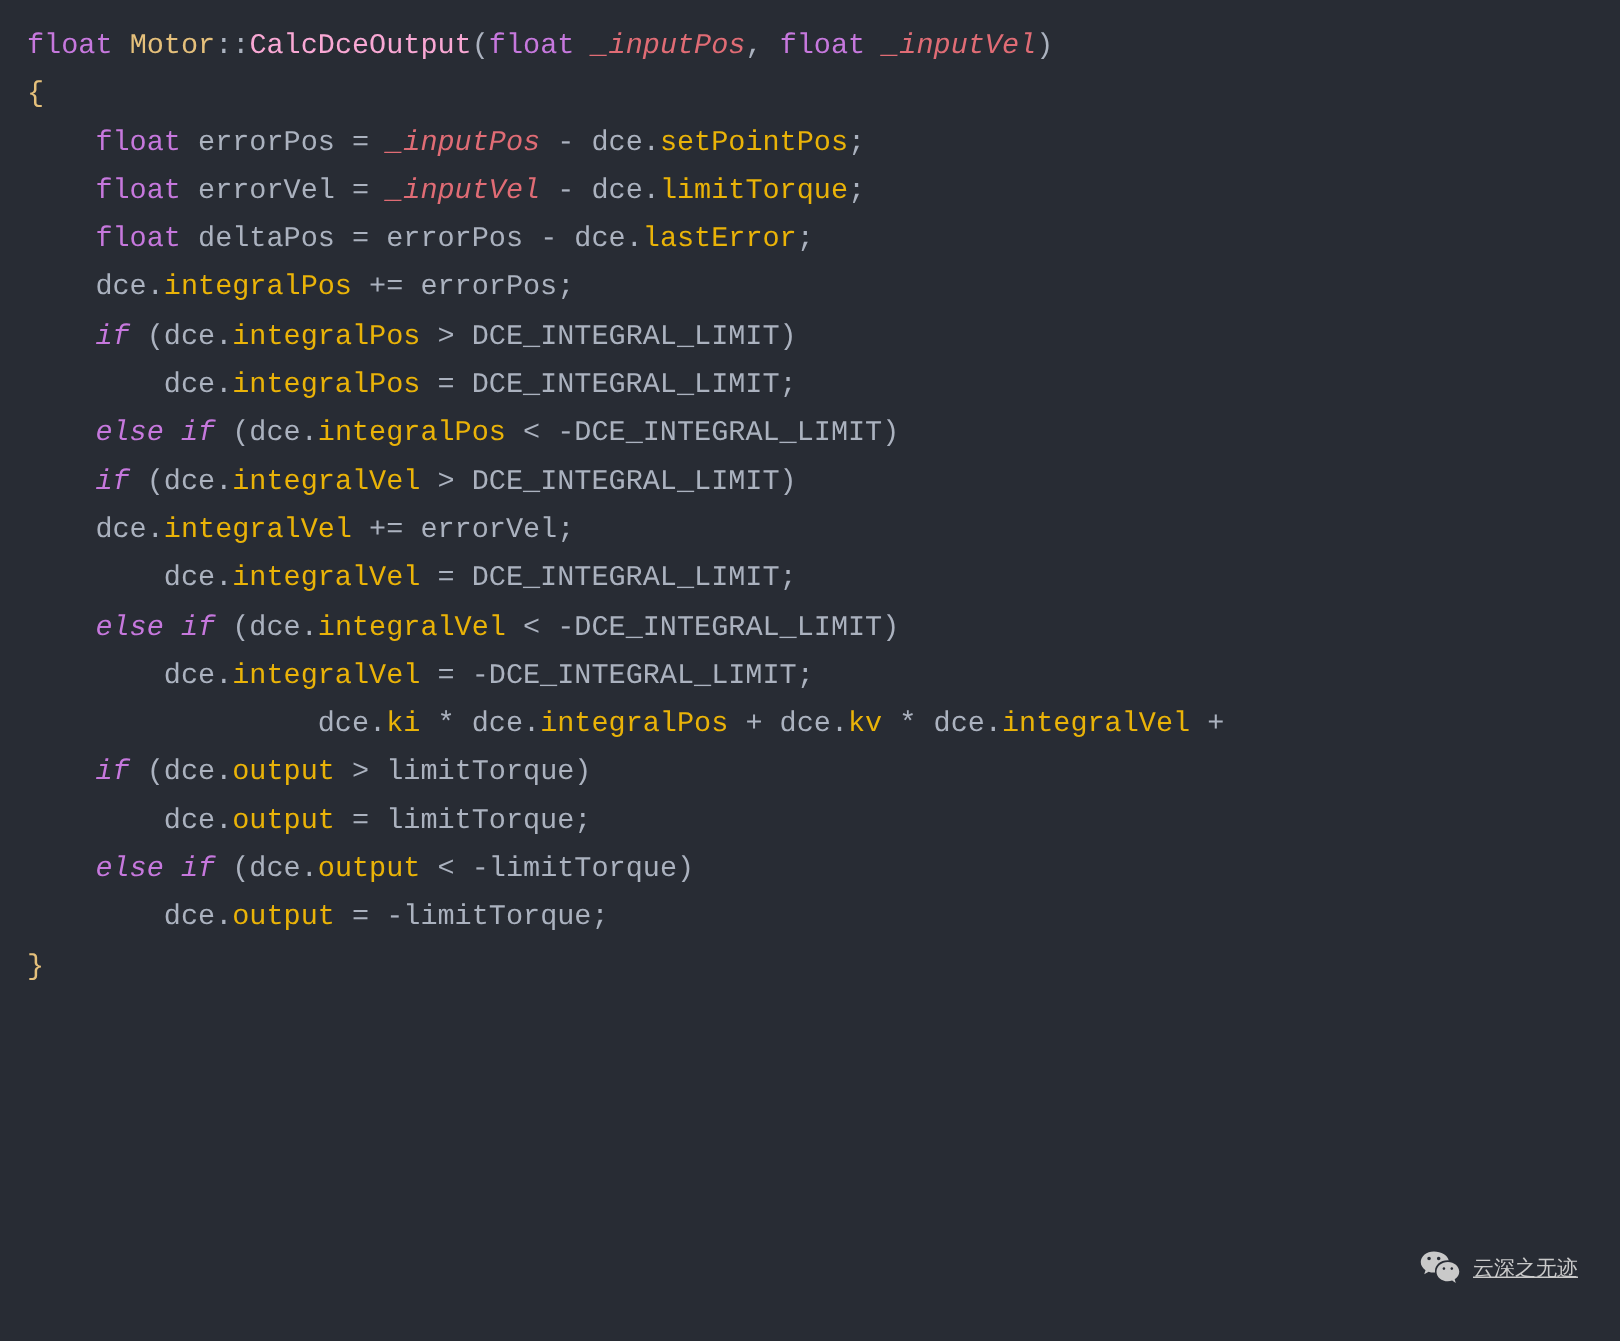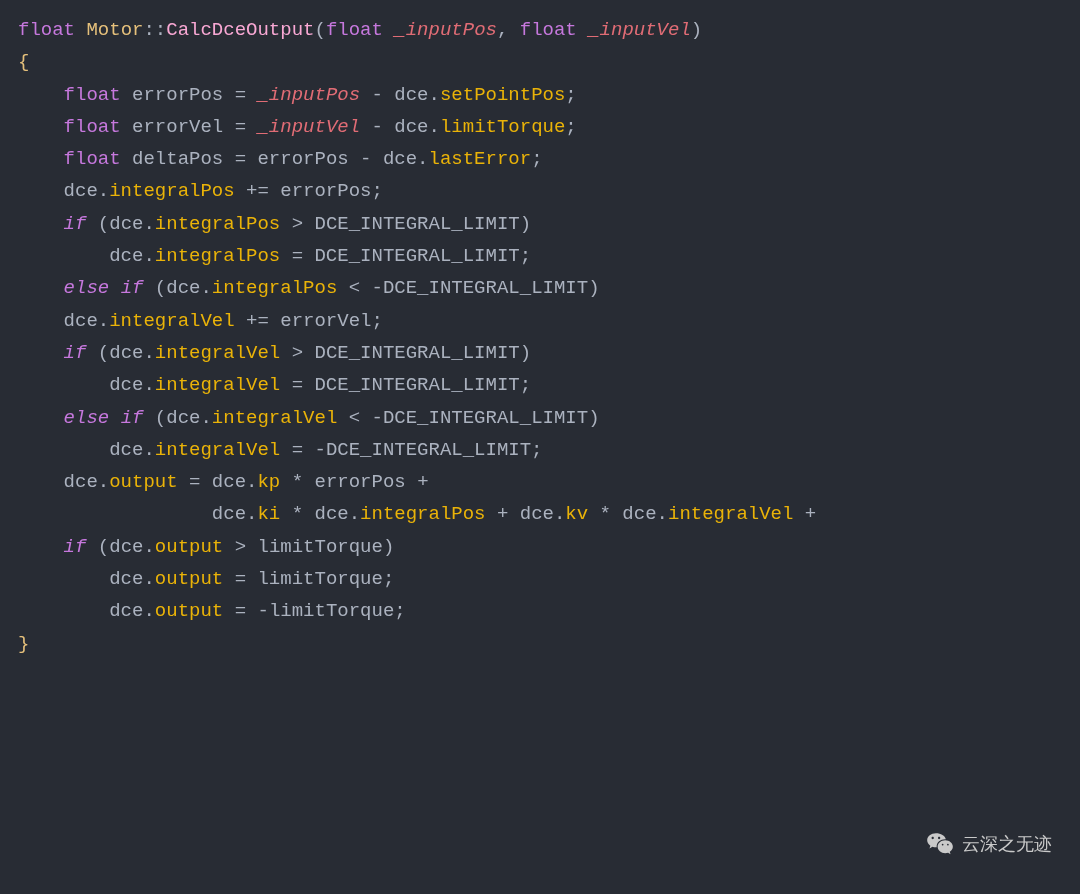--- a/index.html
+++ b/index.html
@@ -34,21 +34,22 @@
     .scope { color: #abb2bf; }
     .watermark {
       position: absolute;
       bottom: 34px;
       right: 28px;
       display: flex;
       align-items: center;
       gap: 8px;
       color: #c9c9c9;
       font-family: sans-serif;
-      font-size: 18px;
+      font-size: 14px;
+      text-decoration: underline;
     }
     .wechat-icon {
       width: 28px;
       height: 28px;
       flex-shrink: 0;
     }
   </style>
 </head>
 <body>
 
@@ -67,39 +68,39 @@
 
 <div class="code-line"><span>    dce.</span><span class="prop">integralPos</span><span> </span><span class="op">+=</span><span> errorPos;</span></div>
 
 <div class="code-line"><span>    </span><span class="kw">if</span><span> (dce.</span><span class="prop">integralPos</span><span> </span><span class="op">&gt;</span><span> DCE_INTEGRAL_LIMIT)</span></div>
 
 <div class="code-line"><span>        dce.</span><span class="prop">integralPos</span><span> </span><span class="op">=</span><span> DCE_INTEGRAL_LIMIT;</span></div>
 
 <div class="code-line"><span>    </span><span class="kw">else</span><span> </span><span class="kw">if</span><span> (dce.</span><span class="prop">integralPos</span><span> </span><span class="op">&lt;</span><span> </span><span class="op">-</span><span>DCE_INTEGRAL_LIMIT)</span></div>
 
 
+<div class="code-line"><span>    </span><span class="kw">if</span><span> (dce.</span><span class="prop">integralVel</span><span> </span><span class="op">&gt;</span><span> DCE_INTEGRAL_LIMIT)</span></div>
+
 <div class="code-line"><span>    dce.</span><span class="prop">integralVel</span><span> </span><span class="op">+=</span><span> errorVel;</span></div>
-
-<div class="code-line"><span>    </span><span class="kw">if</span><span> (dce.</span><span class="prop">integralVel</span><span> </span><span class="op">&gt;</span><span> DCE_INTEGRAL_LIMIT)</span></div>
 
 <div class="code-line"><span>        dce.</span><span class="prop">integralVel</span><span> </span><span class="op">=</span><span> DCE_INTEGRAL_LIMIT;</span></div>
 
 <div class="code-line"><span>    </span><span class="kw">else</span><span> </span><span class="kw">if</span><span> (dce.</span><span class="prop">integralVel</span><span> </span><span class="op">&lt;</span><span> </span><span class="op">-</span><span>DCE_INTEGRAL_LIMIT)</span></div>
 
 <div class="code-line"><span>        dce.</span><span class="prop">integralVel</span><span> </span><span class="op">=</span><span> </span><span class="op">-</span><span>DCE_INTEGRAL_LIMIT;</span></div>
 
-<div class="code-line"><span>    dce.</span><span class="prop">output</span><span> </span><span class="op">=</span><span> dce.</span><span class="prop">kp</span><span> </span><span class="op">*</span><span> errorPos </span><span class="op">+</span></div>
 
 <div class="code-line"><span>                 dce.</span><span class="prop">ki</span><span> </span><span class="op">*</span><span> dce.</span><span class="prop">integralPos</span><span> </span><span class="op">+</span><span> dce.</span><span class="prop">kv</span><span> </span><span class="op">*</span><span> dce.</span><span class="prop">integralVel</span><span> </span><span class="op">+</span></div>
 
 
 <div class="code-line"><span>    </span><span class="kw">if</span><span> (dce.</span><span class="prop">output</span><span> </span><span class="op">&gt;</span><span> limitTorque)</span></div>
 
 <div class="code-line"><span>        dce.</span><span class="prop">output</span><span> </span><span class="op">=</span><span> limitTorque;</span></div>
 
+<div class="code-line"><span>    </span><span class="kw">else</span><span> </span><span class="kw">if</span><span> (dce.</span><span class="prop">output</span><span> </span><span class="op">&lt;</span><span> </span><span class="op">-</span><span>limitTorque)</span></div>
 
 <div class="code-line"><span>        dce.</span><span class="prop">output</span><span> </span><span class="op">=</span><span> </span><span class="op">-</span><span>limitTorque;</span></div>
 
 
 <div class="code-line"><span class="brace">}</span></div>
 
 </div>
 
 <div class="watermark">
   <svg class="wechat-icon" viewBox="0 0 24 24" fill="#c9c9c9">

